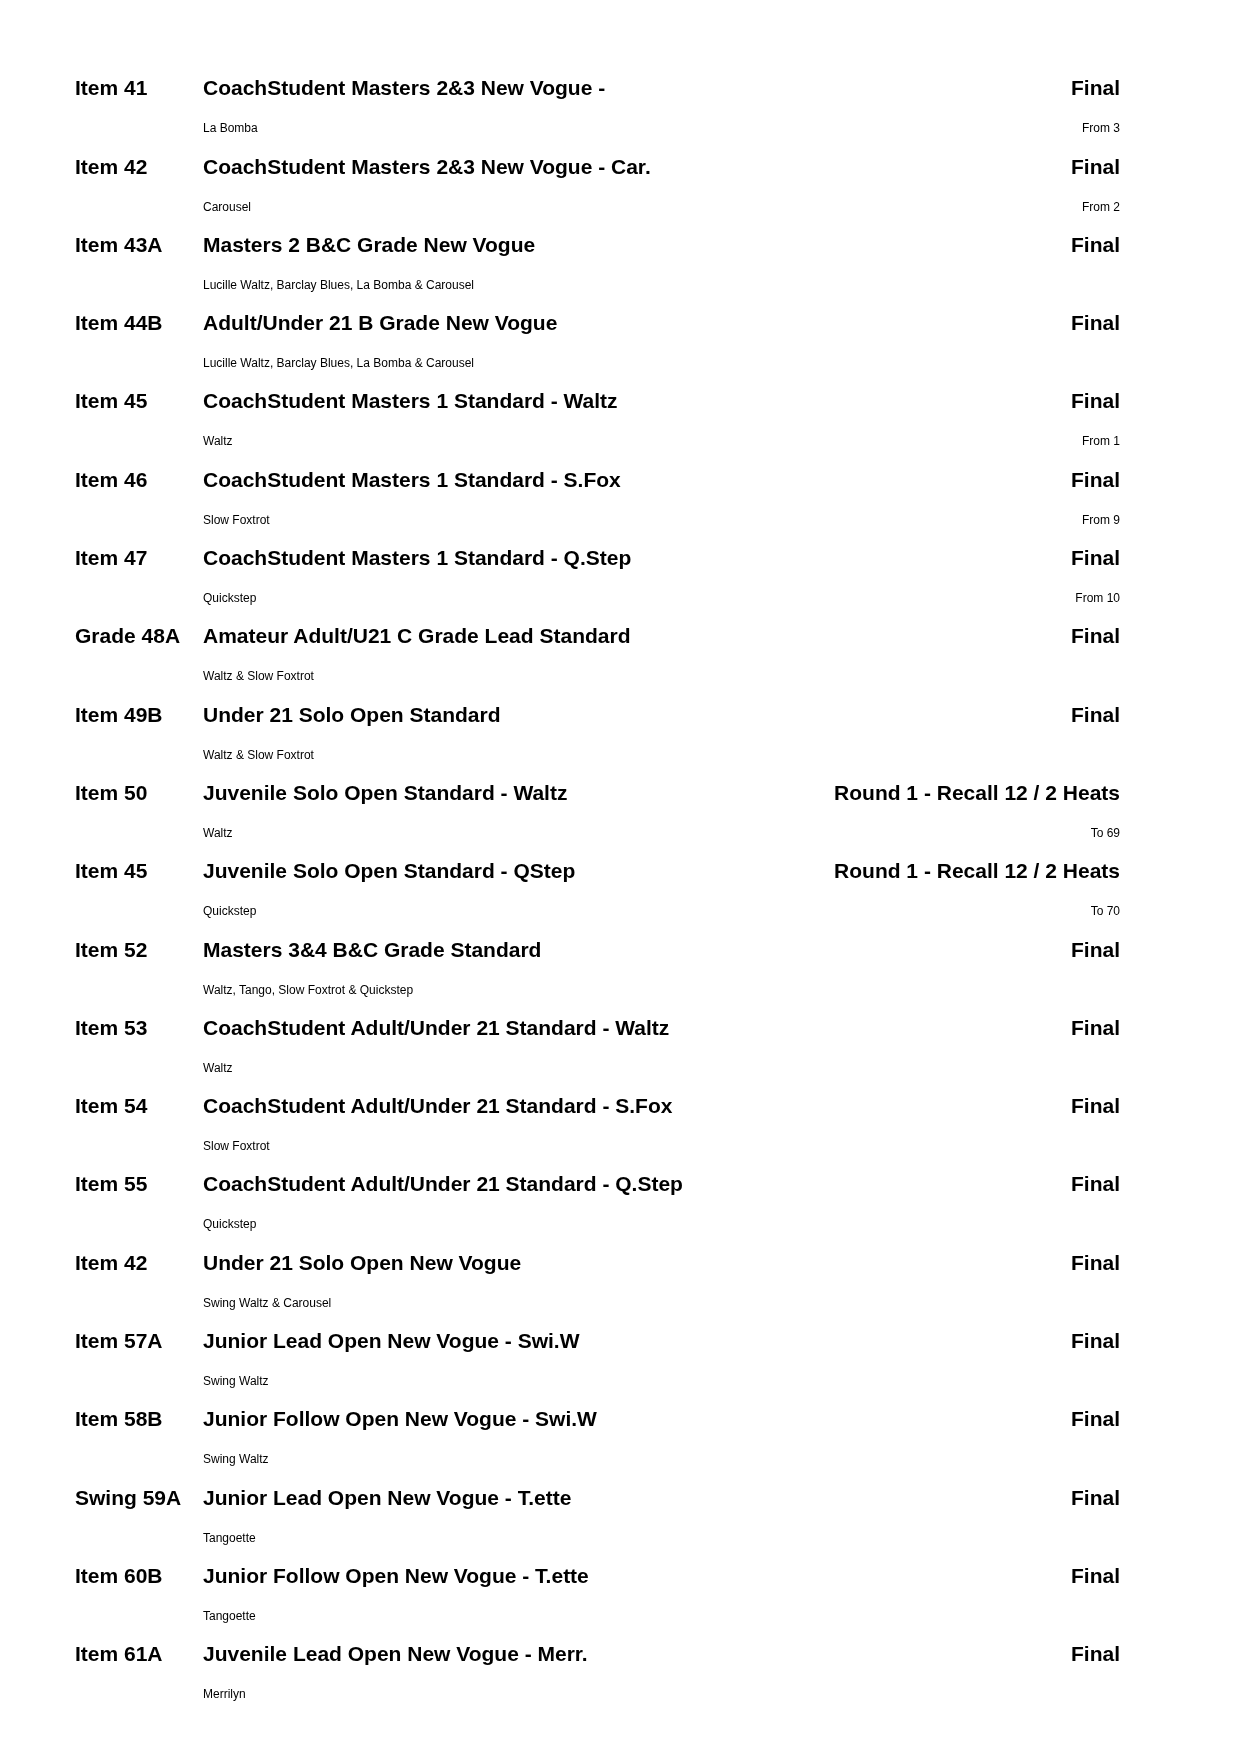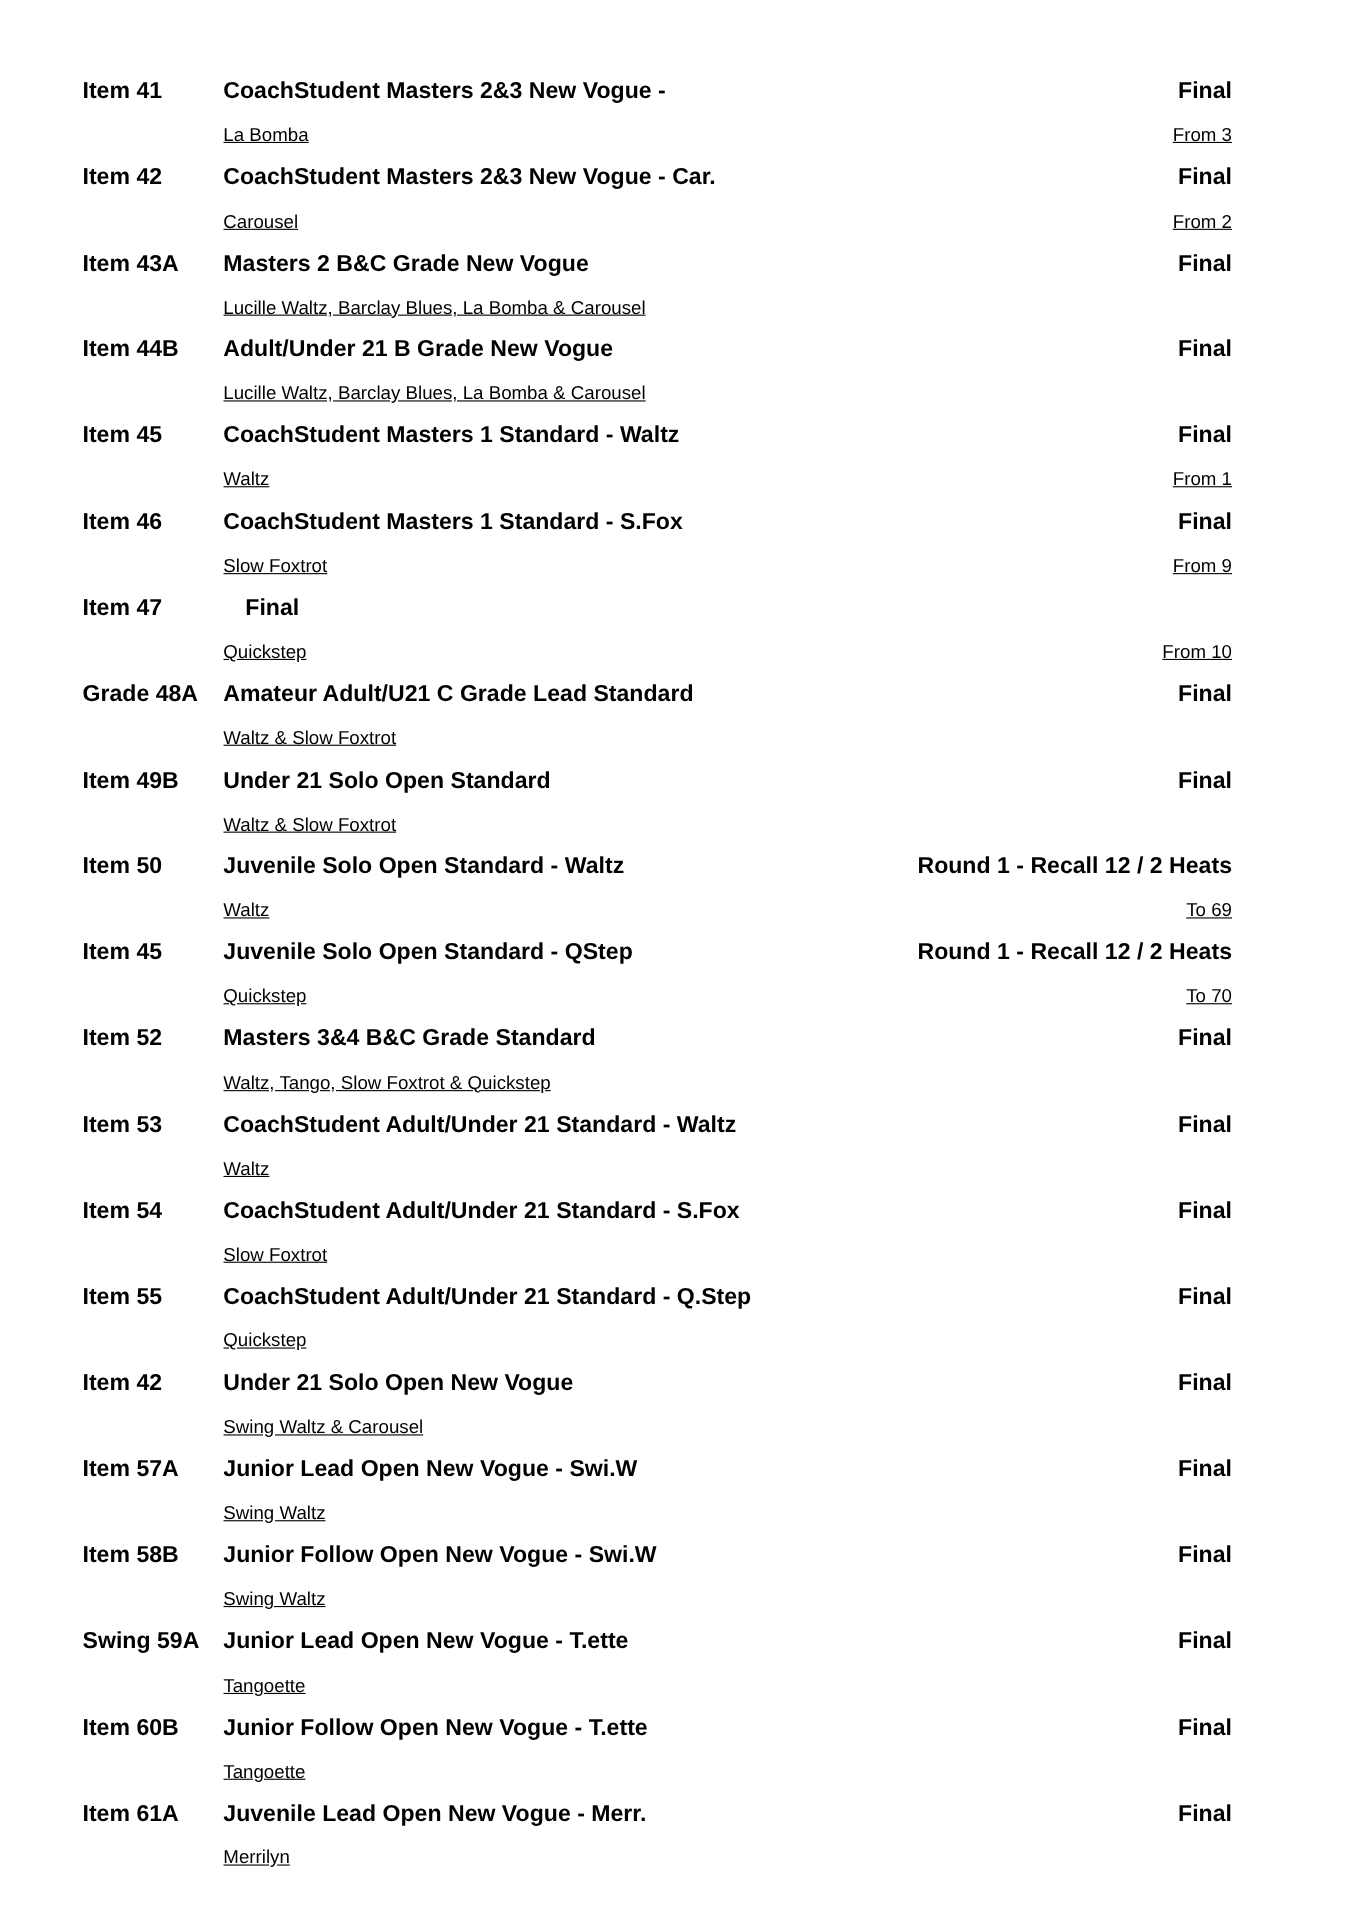--- a/index.html
+++ b/index.html
@@ -17,34 +17,33 @@
     background: #ffffff;
     padding-top: 60px;
     padding-left: 75px;
     padding-right: 120px;
   }
   .item {
     height: 78.3px;
   }
   .row {
     display: flex;
-    align-items: center;
+    align-items: flex-end;
   }
   .title-row {
     height: 40.3px;
     padding-top: 6px;
     font-size: 21px;
     line-height: 24px;
   }
   .sub-row {
     height: 38px;
     padding-top: 8px;
-    font-size: 17px;
+    font-size: 12px;
     line-height: 20px;
-    text-decoration: underline;
   }
   .col-no {
     width: 128px;
     flex: 0 0 128px;
     font-weight: bold;
     white-space: nowrap;
   }
   .col-title {
     flex: 1 1 auto;
     font-weight: bold;
@@ -138,20 +137,21 @@
         </div>
         <div class="row sub-row">
           <span class="col-no"></span>
           <span class="col-title">Slow Foxtrot</span>
           <span class="col-status">From 9</span>
         </div>
       </div>
       <div class="item">
         <div class="row title-row">
           <span class="col-no">Item 47</span>
+          <span class="col-title">CoachStudent Masters 1 Standard - Q.Step</span>
           <span class="col-status">Final</span>
         </div>
         <div class="row sub-row">
           <span class="col-no"></span>
           <span class="col-title">Quickstep</span>
           <span class="col-status">From 10</span>
         </div>
       </div>
       <div class="item">
         <div class="row title-row">

